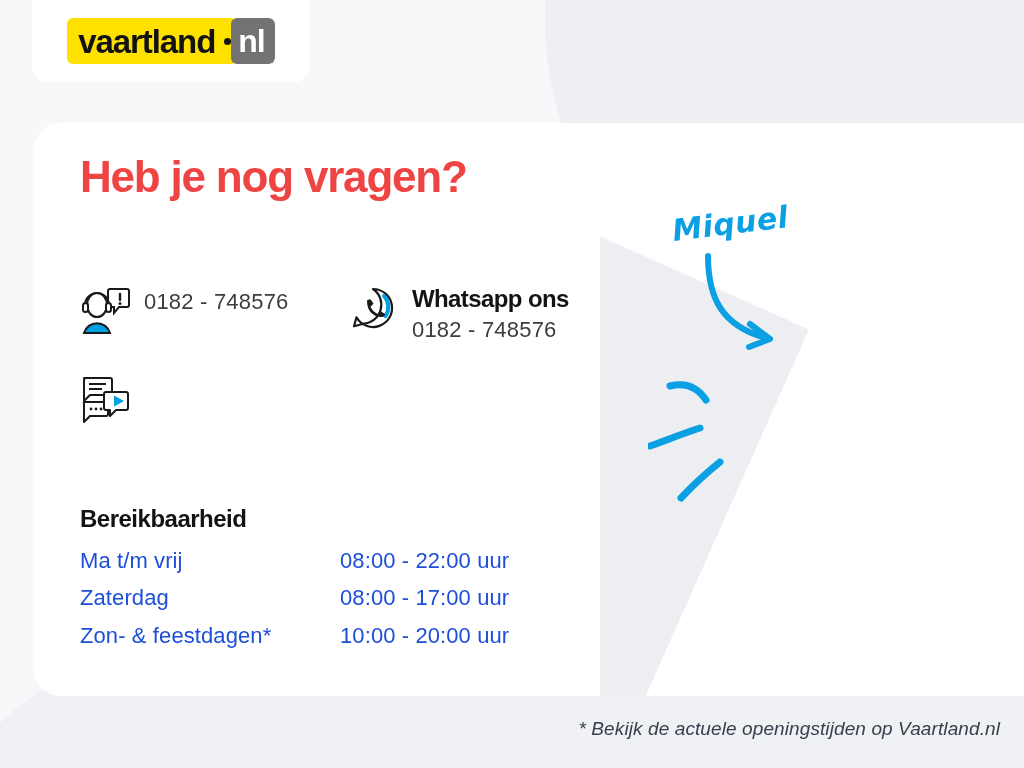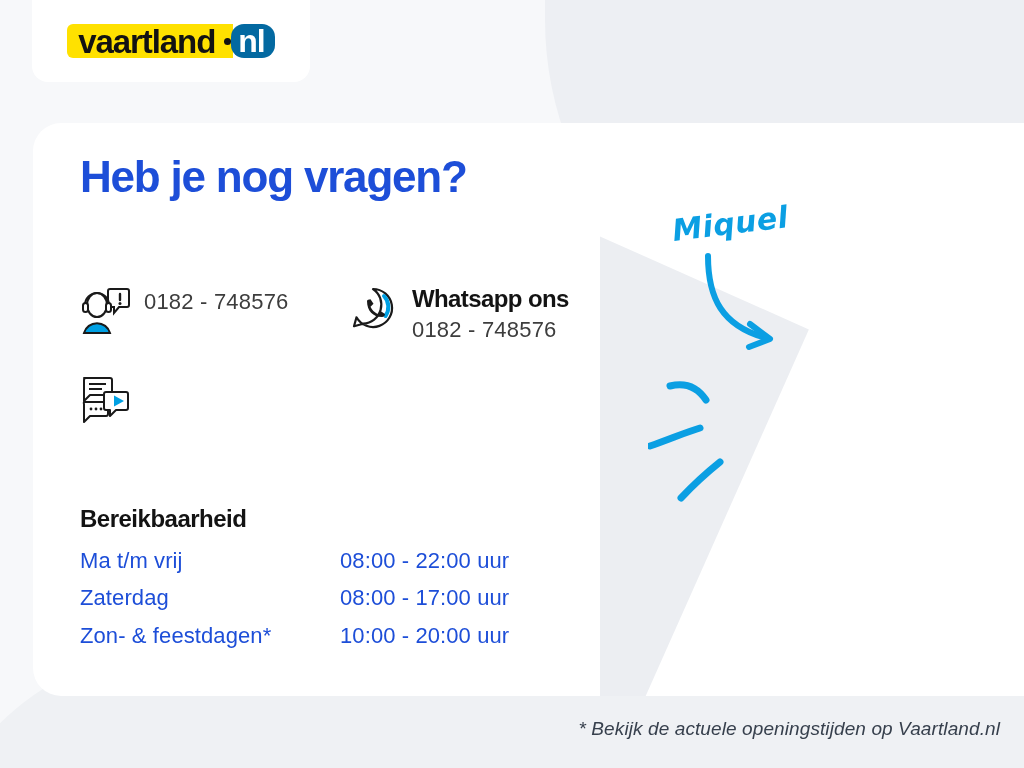--- a/index.html
+++ b/index.html
@@ -46,21 +46,21 @@
   .logo-card {
     position:absolute;
     left:32px; top:0;
     width:278px; height:82px;
     background:#ffffff;
     border-radius:0 0 16px 16px;
     display:flex; align-items:center; justify-content:center;
   }
   .logo-pill {
     display:flex; align-items:stretch;
-    height:34px;
+    height:46px;
     border-radius:6px;
     overflow:hidden;
   }
   .logo-word {
     background:#ffe100;
     color:#121212;
     font-weight:700;
     font-size:33px;
     letter-spacing:-1.1px;
     padding:0 9px 0 11px;
@@ -70,29 +70,29 @@
   .logo-dot {
     background:#ffe100;
     display:flex; align-items:center;
     padding-right:2px;
   }
   .logo-dot span {
     display:block; width:7px; height:7px;
     border-radius:50%; background:#121212;
   }
   .logo-tld {
-    background:#0369a1;
+    background:#737373;
     color:#ffffff;
     font-weight:700;
     font-size:32px;
     letter-spacing:-1px;
     padding:0 10px 0 7px;
     display:flex; align-items:center;
     line-height:1;
-    border-radius:13px;
+    border-radius:6px;
     margin-left:-2px;
   }
 
   
   .main-card {
     position:absolute;
     left:33px; top:123px;
     width:870px; height:573px;
     background:#ffffff;
     border-radius:28px;
@@ -115,21 +115,21 @@
     transform:rotate(24deg);
     transform-origin:top left;
   }
 
   
   .headline {
     position:absolute;
     left:80px; top:155px;
     font-size:44px;
     font-weight:700;
-    color:#1d4ed8;
+    color:#ef4444;
     letter-spacing:-1.2px;
     line-height:1;
   }
   .subhead {
     position:absolute;
     left:80px; top:213px;
     font-size:26px;
     color:#3a3a3a;
     font-family:"DejaVu Sans", sans-serif;
     font-style:italic;

